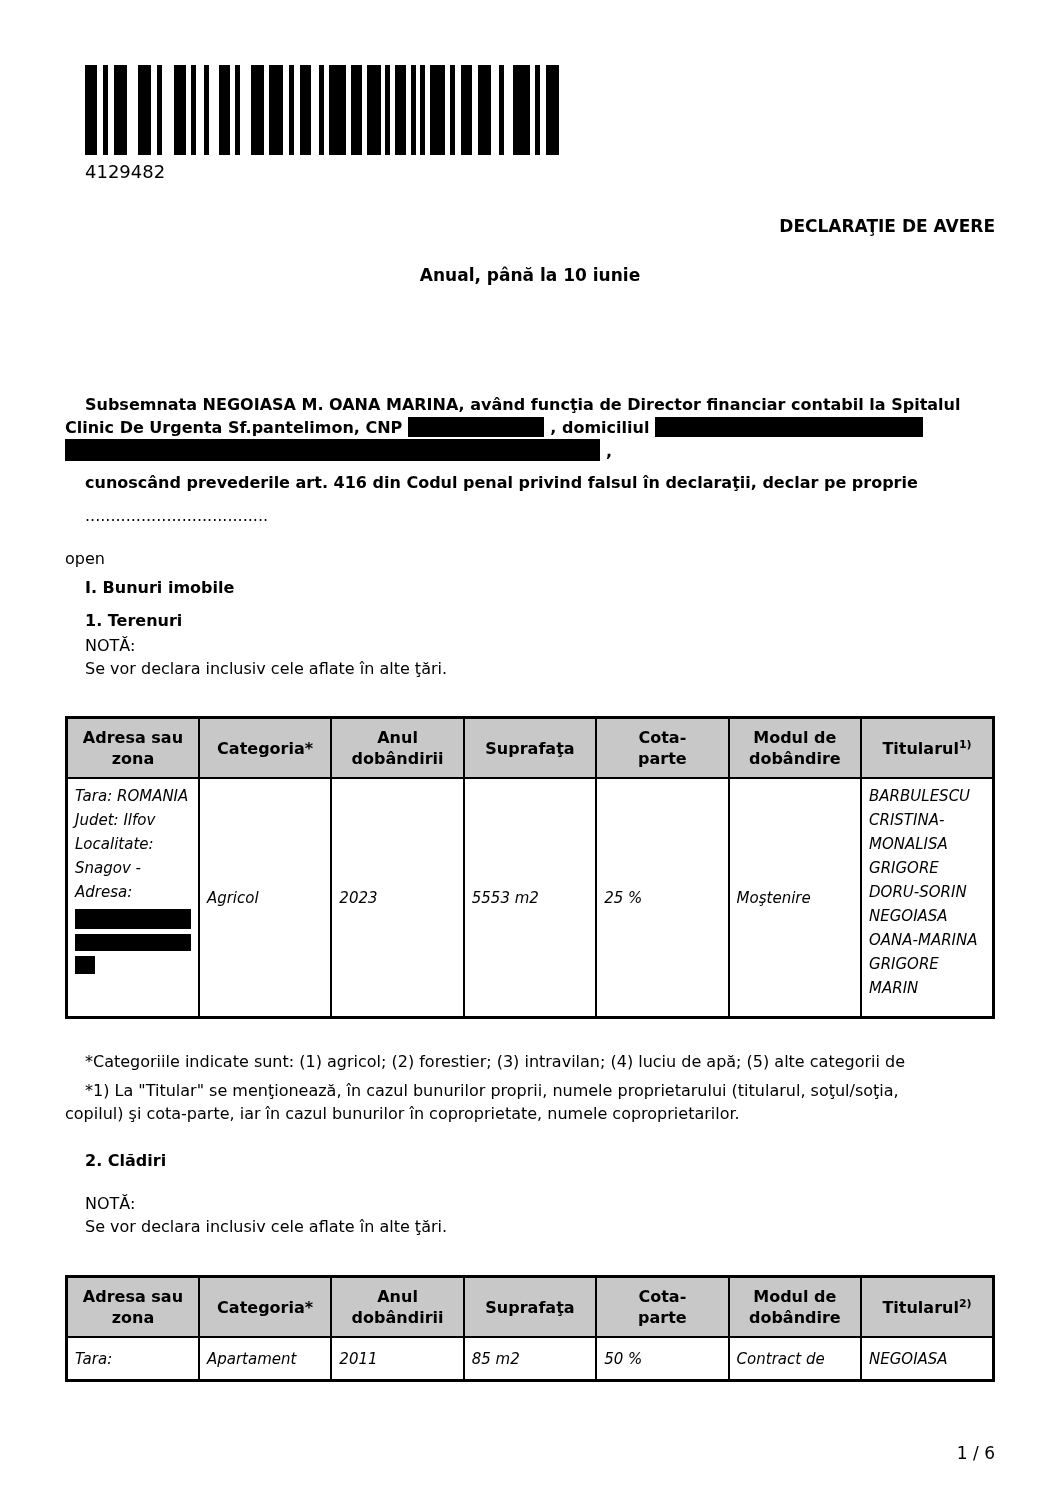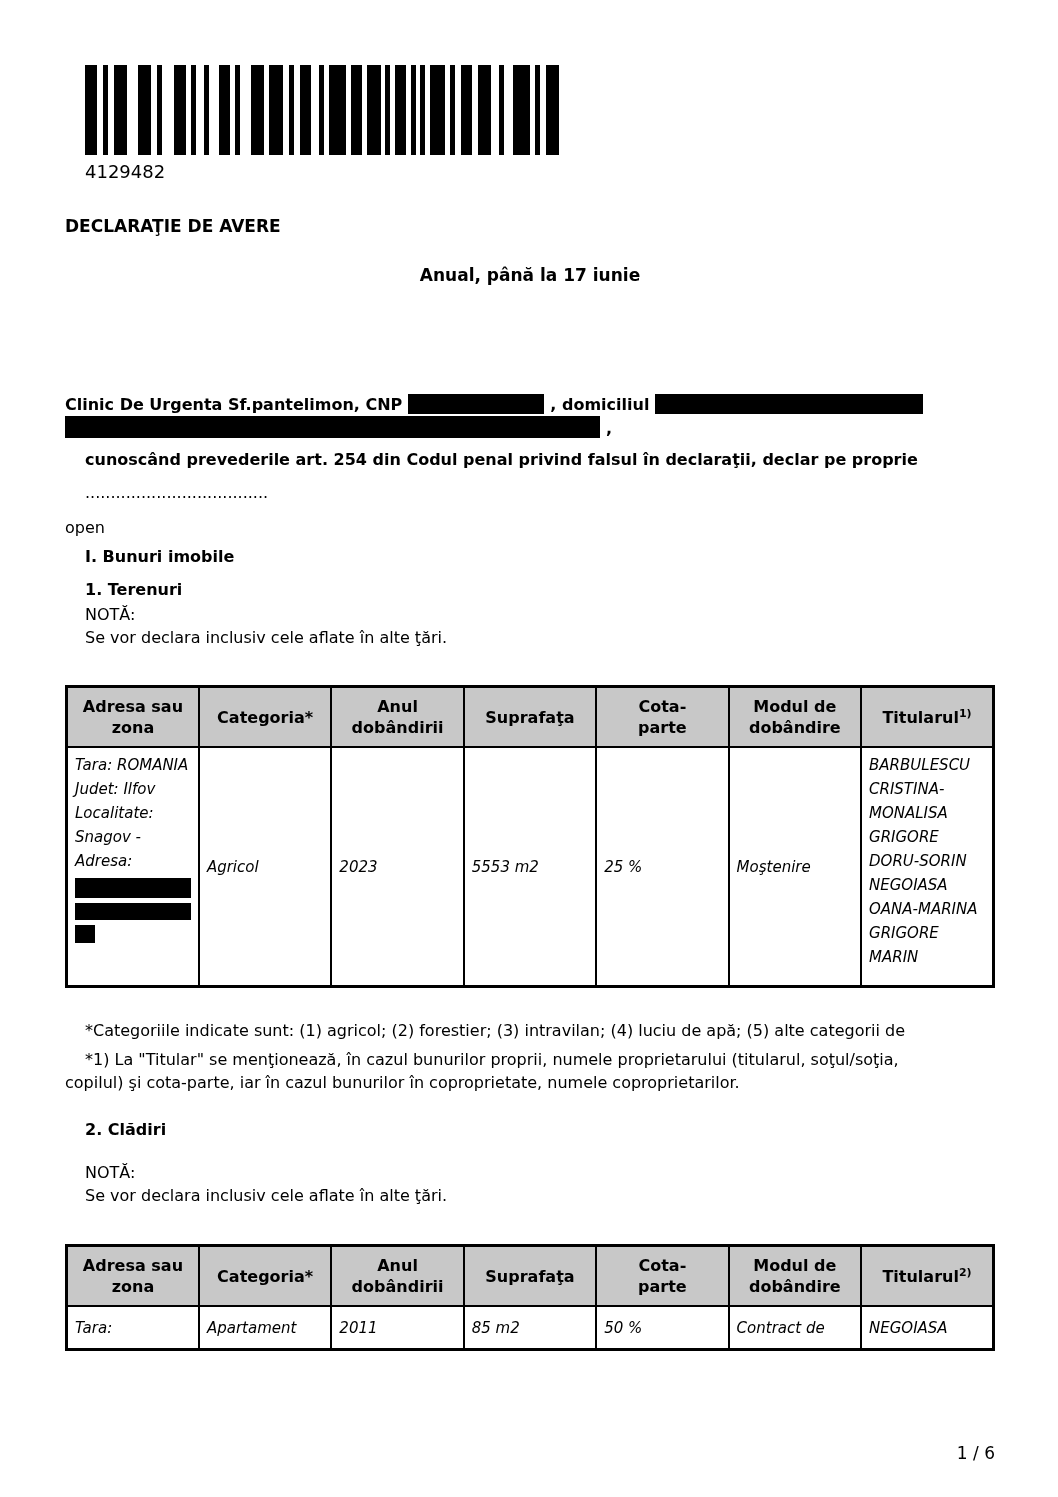--- a/index.html
+++ b/index.html
@@ -10,31 +10,31 @@
   }
   .page{padding:65px 63px 0 65px;box-sizing:border-box;width:1058px;height:1497px;position:relative;}
 
   
   .barcode-wrap{margin-left:20px;}
   .barcode{display:flex;align-items:stretch;height:90px;}
   .barcode .bar{background:#000;height:100%;flex:0 0 auto;}
   .barcode-number{font-size:18px;line-height:22px;margin-top:6px;}
 
   
-  .doc-title{text-align:left;font-weight:bold;font-size:17px;margin-top:32px;}
+  .doc-title{text-align:right;font-weight:bold;font-size:17px;margin-top:32px;}
   .doc-subtitle{text-align:center;font-weight:bold;font-size:17px;margin-top:26px;}
 
   
   .intro{margin-top:106px;font-weight:bold;}
   .line{display:block;}
   .indent{padding-left:20px;}
   .oath{margin-top:8px;font-weight:bold;}
   .dots-line{margin-top:10px;}
   .family-note{margin-top:2px;}
-  .open-line{margin-top:12px;}
+  .open-line{margin-top:20px;}
   .sec-heading{font-weight:bold;margin-top:6px;}
   .sub-heading{font-weight:bold;margin-top:10px;}
   .nota{margin-top:2px;}
 
   sup{font-size:11px;line-height:0;vertical-align:super;}
 
   
   .redact{display:inline-block;background:#000;vertical-align:middle;}
   .redact.inline{height:20px;margin:0 6px;vertical-align:-4px;}
   .redact.block{display:block;margin-top:5px;}
@@ -96,29 +96,30 @@
         <div class="bar" style="width: 13px; margin-right: 8px;"></div>
         <div class="bar" style="width: 5px; margin-right: 9px;"></div>
         <div class="bar" style="width: 17px; margin-right: 5px;"></div>
         <div class="bar" style="width: 5px; margin-right: 6px;"></div>
         <div class="bar" style="width: 13px; margin-right: 0px;"></div>
       </div>
     <div class="barcode-number">4129482</div>
   </div>
 
   <div class="doc-title">DECLARAŢIE DE AVERE</div>
-  <div class="doc-subtitle">Anual, până la 17 iunie</div>
+  <div class="doc-subtitle">Anual, până la 10 iunie</div>
 
   <div class="intro">
+    <span class="line indent">Subsemnata NEGOIASA M. OANA MARINA, având funcţia de Director financiar contabil la Spitalul</span>
     <span class="line"><span>Clinic De Urgenta Sf.pantelimon, CNP</span><span class="redact inline" style="width:136px;"></span><span>, domiciliul</span><span class="redact inline" style="width:268px;"></span></span>
     <span class="line"><span class="redact inline" style="width:535px;height:22px;margin-left:0;"></span><span>,</span></span>
   </div>
 
   <div class="oath">
-    <span class="line indent">cunoscând prevederile art. 254 din Codul penal privind falsul în declaraţii, declar pe proprie</span>
+    <span class="line indent">cunoscând prevederile art. 416 din Codul penal privind falsul în declaraţii, declar pe proprie</span>
   </div>
 
   <div class="dots-line indent">....................................</div>
   <div class="open-line">open</div>
 
   <div class="sec-heading indent">I. Bunuri imobile</div>
 
   <div class="sub-heading indent">1. Terenuri</div>
   <div class="nota indent">NOTĂ:</div>
   <div class="indent">Se vor declara inclusiv cele aflate în alte ţări.</div>

